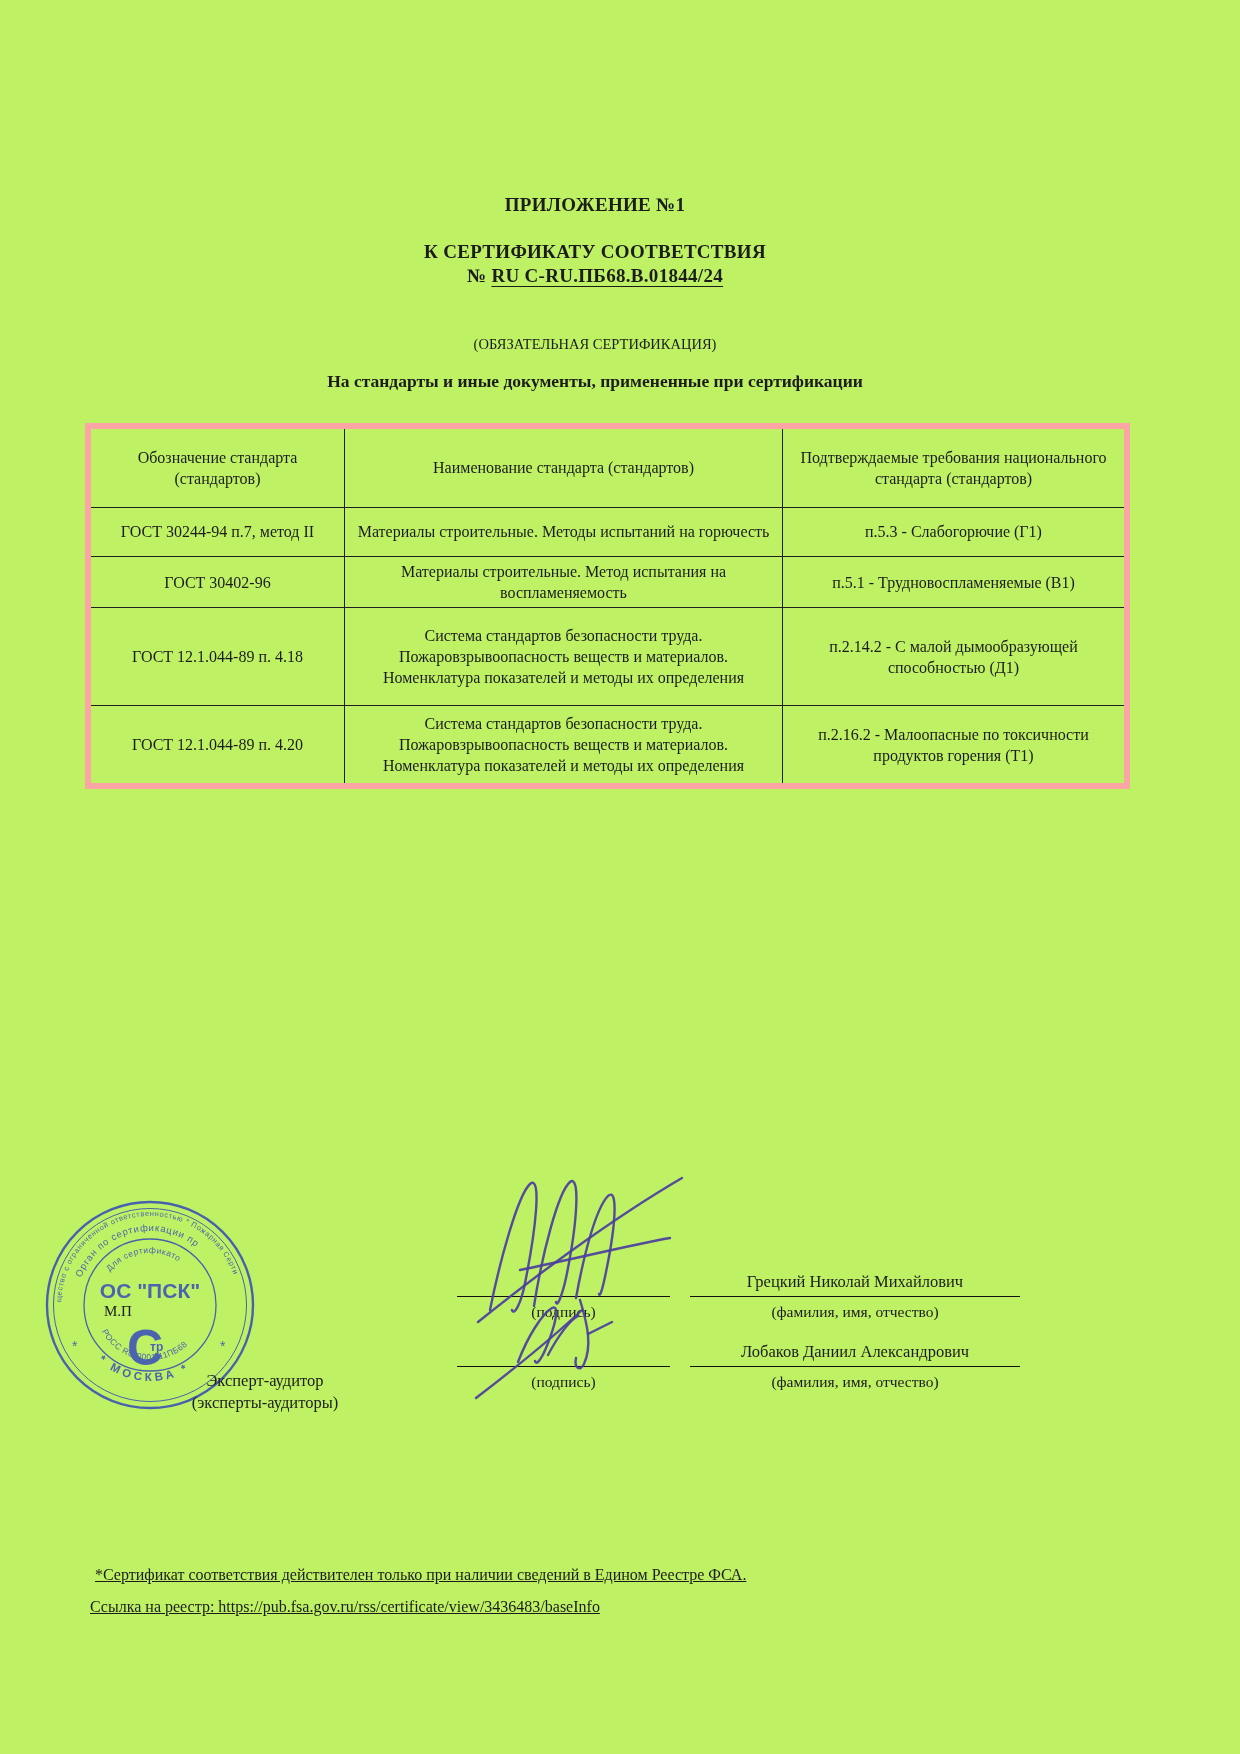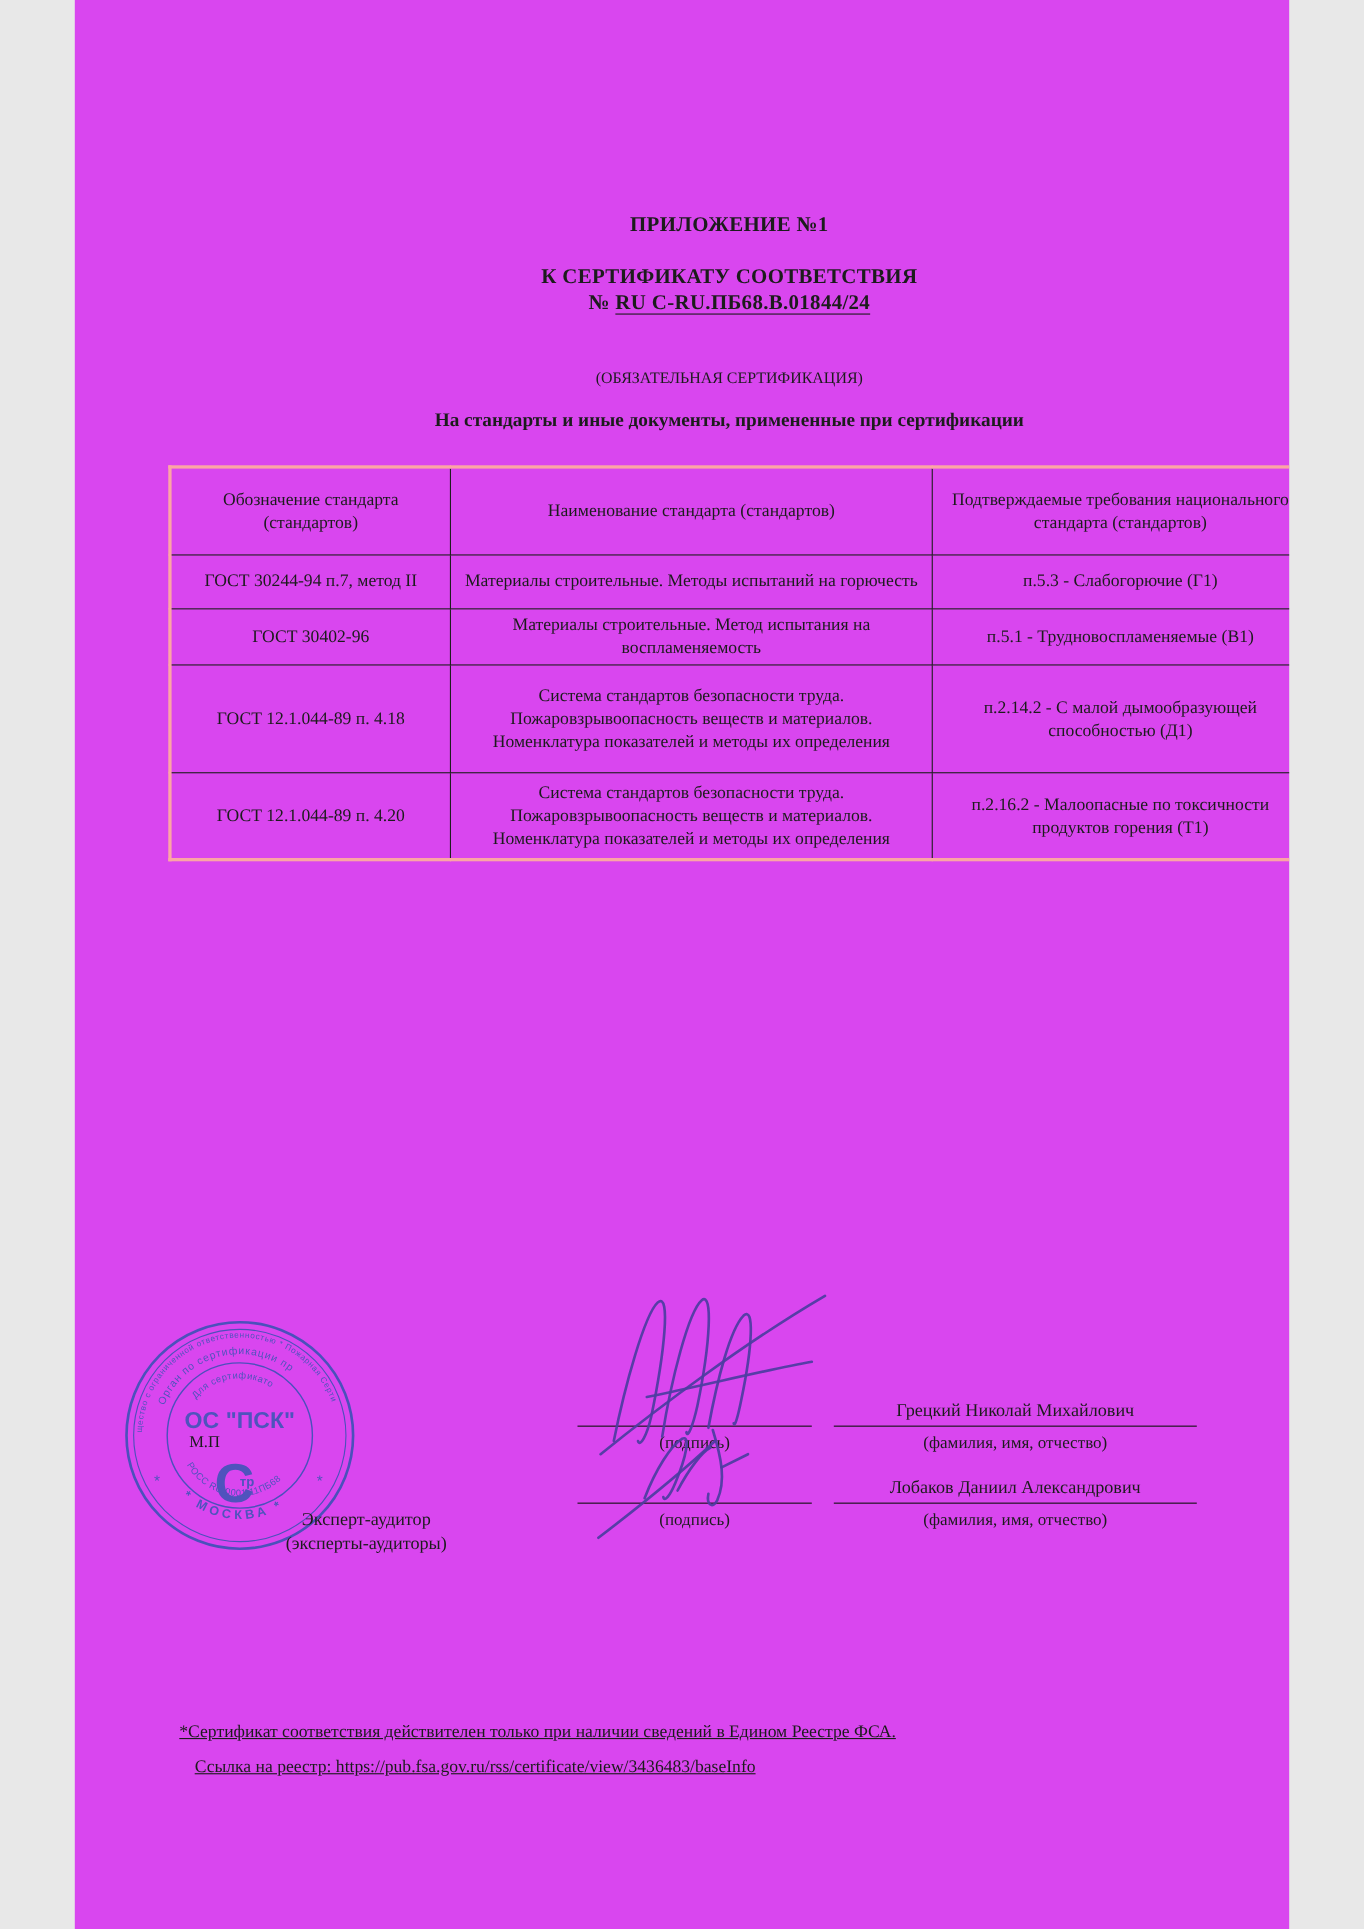--- a/index.html
+++ b/index.html
@@ -1,20 +1,20 @@
 <!DOCTYPE html>
 <html lang="ru"><head>
 <meta charset="utf-8">
 <style>
   html,body{margin:0;padding:0;background:#e8e8e8;}
   .page{
     position:relative;
-    width:1104px;height:1754px;
+    width:1240px;height:1754px;
     margin:0 auto;
-    background:#d946ef;
+    background:#bef264;
     font-family:"Liberation Serif","DejaVu Serif",serif;
     color:#1c1c1c;
     overflow:hidden;
   }
   .abs{position:absolute;}
   .hline{left:85px;width:1020px;text-align:center;}
   .t-bold{font-weight:bold;}
   .title{font-size:19px;letter-spacing:.3px;}
   .certnum-val{text-decoration:underline;text-underline-offset:4px;}
   .certtype{font-size:14.5px;}
@@ -23,21 +23,21 @@
   table.standards{
     position:absolute;left:85px;top:423px;width:971px;
     border-collapse:collapse;table-layout:fixed;
     font-size:16px;line-height:1.32;
   }
   table.standards td{
     border:1.5px solid #1f1f1f;
     text-align:center;vertical-align:middle;
     padding:4px 10px;
   }
-  table.standards{border:3px solid #fca5a5;}
+  table.standards{border:6px solid #fca5a5;}
   td.c1{width:233px;} td.c2{width:417px;} td.c3{width:321px;}
   tr.hdr td{height:70px;}
   tr.r1 td,tr.r2 td{height:40px;}
   tr.r3 td{height:89px;} tr.r4 td{height:69px;}
 
   .sig-label{font-size:16.5px;line-height:1.35;text-align:center;}
   .rule{border-bottom:1.8px solid #111;height:0;}
   .caption{font-size:15.5px;text-align:center;}
   .fullname{font-size:16.5px;text-align:center;}
   .footer-line{font-size:16px;text-decoration:underline;}
@@ -162,15 +162,15 @@
 
   <div class="abs fullname" style="left:690px;top:1272px;width:330px;">Грецкий Николай Михайлович</div>
   <div class="abs rule" style="left:690px;top:1296px;width:330px;"></div>
   <div class="abs caption" style="left:690px;top:1303px;width:330px;">(фамилия, имя, отчество)</div>
 
   <div class="abs fullname" style="left:690px;top:1342px;width:330px;">Лобаков Даниил Александрович</div>
   <div class="abs rule" style="left:690px;top:1366px;width:330px;"></div>
   <div class="abs caption" style="left:690px;top:1373px;width:330px;">(фамилия, имя, отчество)</div>
 
   <div class="abs footer-line" style="left:95px;top:1566px;">*Сертификат соответствия действителен только при наличии сведений в Едином Реестре ФСА.</div>
-  <div class="abs footer-line" style="left:109px;top:1598px;">Ссылка на реестр: https://pub.fsa.gov.ru/rss/certificate/view/3436483/baseInfo</div>
+  <div class="abs footer-line" style="left:90px;top:1598px;">Ссылка на реестр: https://pub.fsa.gov.ru/rss/certificate/view/3436483/baseInfo</div>
 
 </div>
 
 </body></html>

